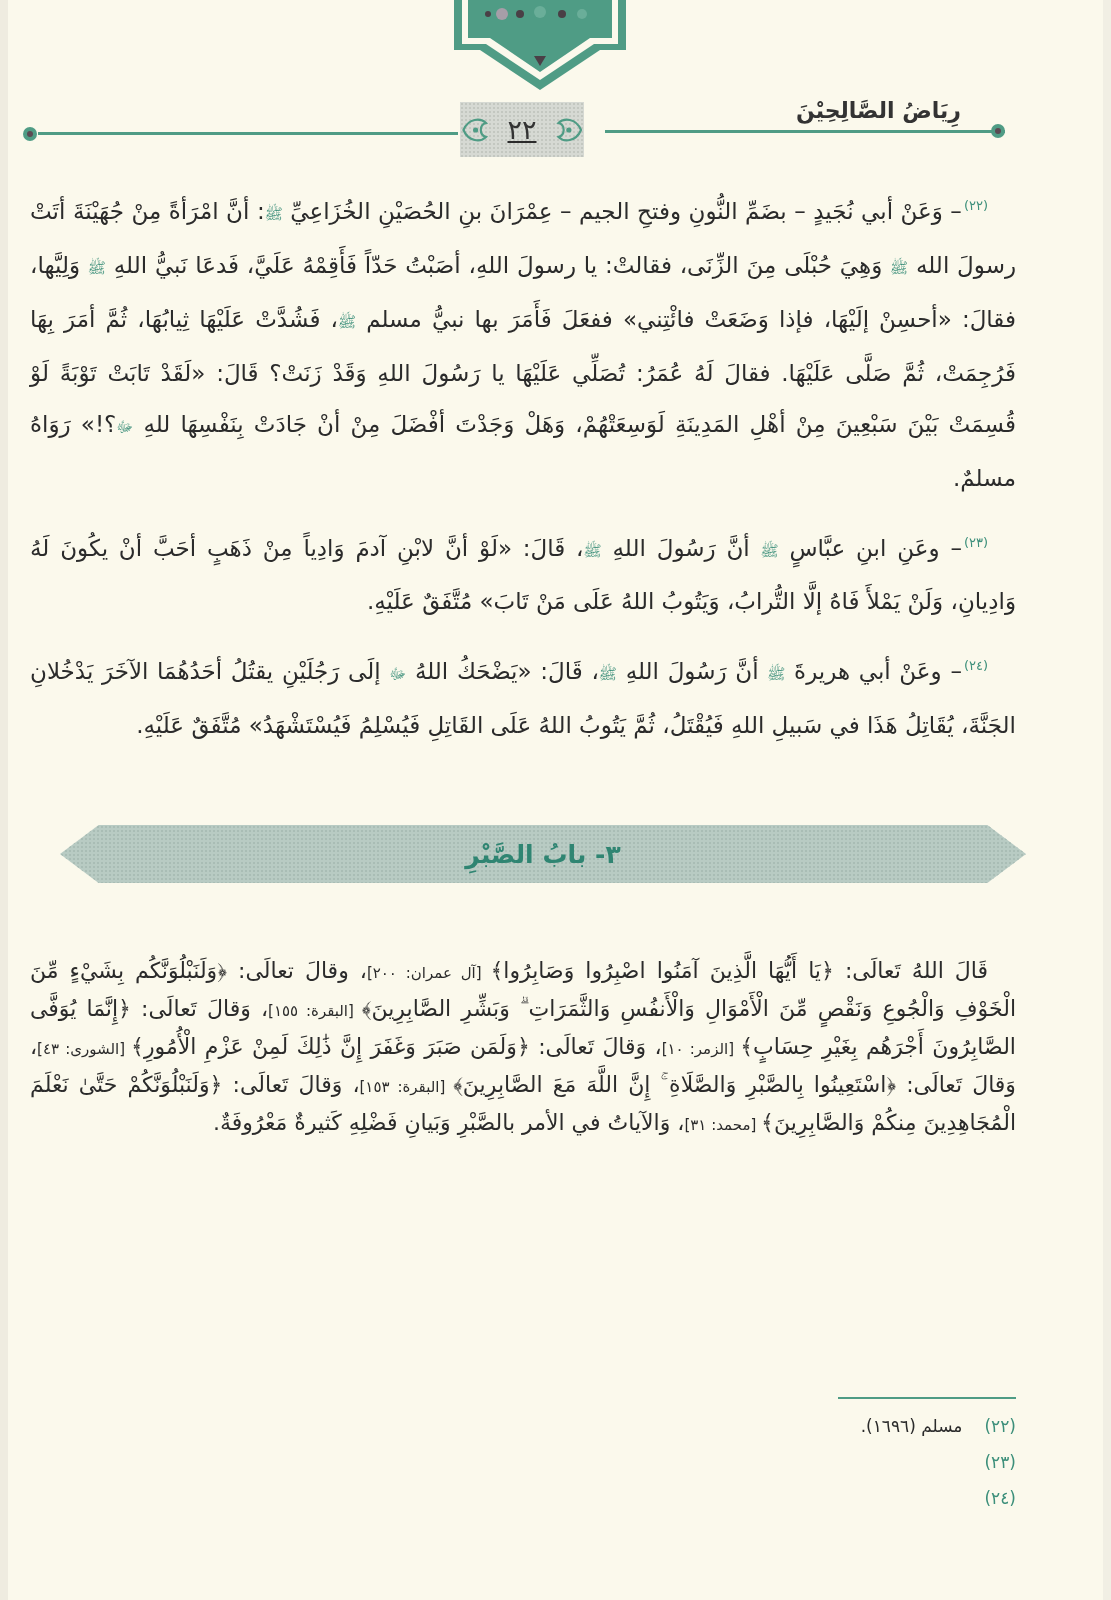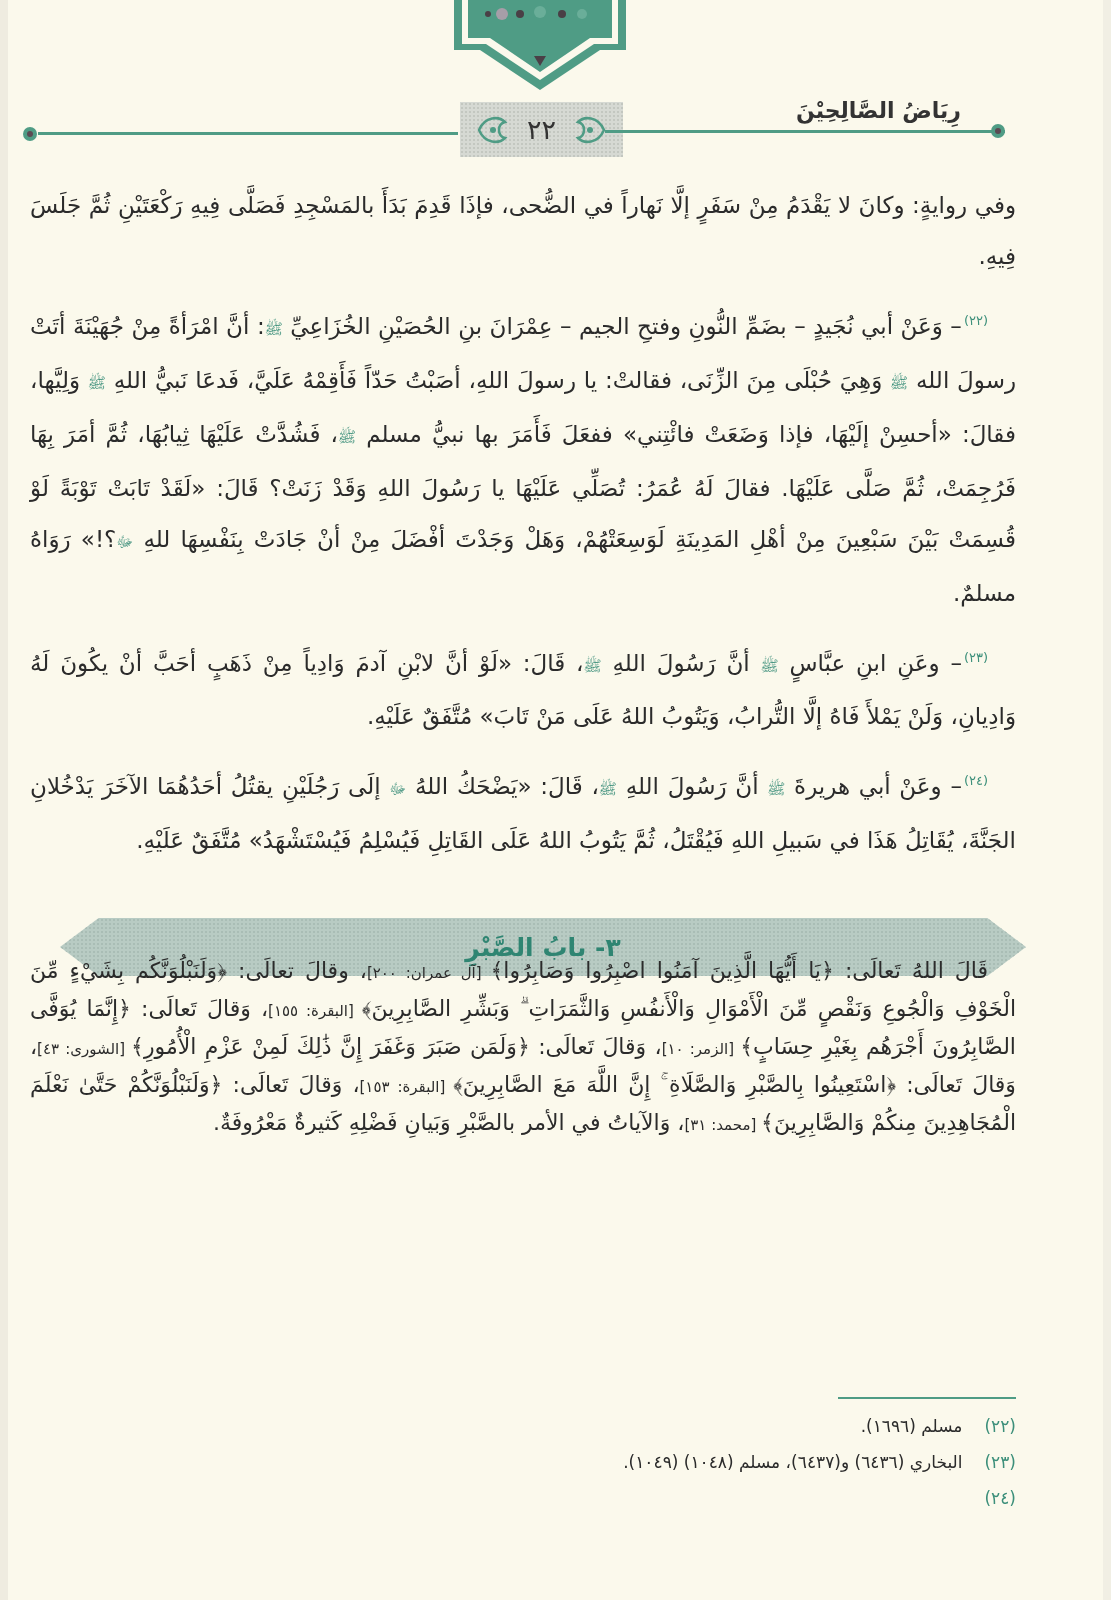--- a/index.html
+++ b/index.html
@@ -28,25 +28,25 @@
   .rule {
     position: absolute; top: 132px; height: 3px; background: #4f9c85;
   }
   .rule.left { left: 38px; width: 420px; }
   .rule.right { left: 605px; width: 400px; top: 130px; }
   .rosette { position: absolute; width: 16px; height: 16px; }
   .rosette.left { left: 22px; top: 126px; }
   .rosette.right { left: 990px; top: 123px; }
 
   .page-num-box {
-    position: absolute; left: 460px; top: 102px; width: 163px; height: 55px;
+    position: absolute; left: 460px; top: 102px; width: 124px; height: 55px;
     background-color: #d6d9d3;
     background-image: radial-gradient(#c3c7c0 1px, transparent 1.2px);
     background-size: 4px 4px;
-    display: flex; align-items: center; justify-content: center;
+    display: flex; align-items: center; justify-content: center; text-decoration: underline;
   }
   .page-num { font-size: 27px; color: #333; margin: 0 18px; }
   .fleur { width: 34px; height: 36px; }
 
   
   .content {
     position: absolute; right: 95px; left: 30px; top: 180px;
     direction: rtl; text-align: justify;
     font-size: 23px; line-height: 51px;
     font-family: "DejaVu Sans", sans-serif;
@@ -55,21 +55,21 @@
   .para.first-line-indent { text-indent: 28px; }
   .fn-marker {
     color: #3c8f7a; font-size: 13px; vertical-align: super; margin-left: 2px;
   }
   .strong { font-weight: normal; }
   .honorific { color: #3c8f7a; font-size: 15px; }
   .ref { font-size: 15px; }
 
   
   .chapter-banner {
-    position: absolute; left: 60px; top: 918px; width: 966px; height: 58px;
+    position: absolute; left: 60px; top: 825px; width: 966px; height: 58px;
     background-color: #b8cbc3;
     background-image: radial-gradient(#a9bdb5 1px, transparent 1.2px);
     background-size: 4px 4px;
     clip-path: polygon(4% 0, 96% 0, 100% 50%, 96% 100%, 4% 100%, 0 50%);
     display: flex; align-items: center; justify-content: center;
   }
   .chapter-title {
     color: #2f8572; font-size: 25px; font-weight: bold; direction: rtl;
   }
 
@@ -129,21 +129,20 @@
   </svg>
 </div>
 
 <div class="rule right"></div>
 <svg class="rosette right" viewBox="0 0 16 16">
   <circle cx="8" cy="8" r="7" fill="#4f9c85"></circle>
     <circle cx="8" cy="8" r="3" fill="#5b4a53"></circle>
 </svg>
 
 <div class="content">
-  <p class="para">وفي روايةٍ: وكانَ لا يَقْدَمُ مِنْ سَفَرٍ إلَّا نَهاراً في الضُّحى، فإذَا قَدِمَ بَدَأَ بالمَسْجِدِ فَصَلَّى فِيهِ رَكْعَتَيْنِ ثُمَّ جَلَسَ فِيهِ.</p>
 
   <p class="para first-line-indent">
     <span class="fn-marker">(٢٢)</span><span>– وَعَنْ أبي نُجَيدٍ – بضَمِّ النُّونِ وفتحِ الجيم – عِمْرَانَ بنِ الحُصَيْنِ الخُزَاعِيِّ</span>
     <span class="honorific">ﷺ</span><span>: أنَّ امْرَأةً مِنْ جُهَيْنَةَ أتَتْ رسولَ الله</span>
     <span class="honorific">ﷺ</span><span> وَهِيَ حُبْلَى مِنَ الزِّنَى، فقالتْ: يا رسولَ اللهِ، أصَبْتُ حَدّاً فَأَقِمْهُ عَلَيَّ، فَدعَا نَبيُّ اللهِ</span>
     <span class="honorific">ﷺ</span><span> وَلِيَّها، فقالَ: </span><span class="strong">«أحسِنْ إلَيْهَا، فإذا وَضَعَتْ فائْتِني»</span><span> ففعَلَ فَأَمَرَ بها نبيُّ مسلم</span>
     <span class="honorific">ﷺ</span><span>، فَشُدَّتْ عَلَيْهَا ثِيابُهَا، ثُمَّ أمَرَ بِهَا فَرُجِمَتْ، ثُمَّ صَلَّى عَلَيْهَا. فقالَ لَهُ عُمَرُ: تُصَلِّي عَلَيْهَا يا رَسُولَ اللهِ وَقَدْ زَنَتْ؟ قَالَ: </span><span class="strong">«لَقَدْ تَابَتْ تَوْبَةً لَوْ قُسِمَتْ بَيْنَ سَبْعِينَ مِنْ أهْلِ المَدِينَةِ لَوَسِعَتْهُمْ، وَهَلْ وَجَدْتَ أفْضَلَ مِنْ أنْ جَادَتْ بِنَفْسِهَا للهِ</span>
     <span class="honorific">ﷻ</span><span class="strong">؟!»</span><span> رَوَاهُ مسلمٌ.</span>
   </p>
 
@@ -172,18 +171,17 @@
 </div>
 
 <div class="fn-rule"></div>
 <div class="footnotes">
   <div class="fn-row">
     <span class="fn-num">(٢٢)</span>
     <span>مسلم (١٦٩٦).</span>
   </div>
   <div class="fn-row">
     <span class="fn-num">(٢٣)</span>
-    <span>البخاري (٦٤٣٦) و(٦٤٣٧)، مسلم (١٠٤٨) (١٠٤٩).</span>
   </div>
   <div class="fn-row">
     <span class="fn-num">(٢٤)</span>
   </div>
 </div>
 
 </body></html>

